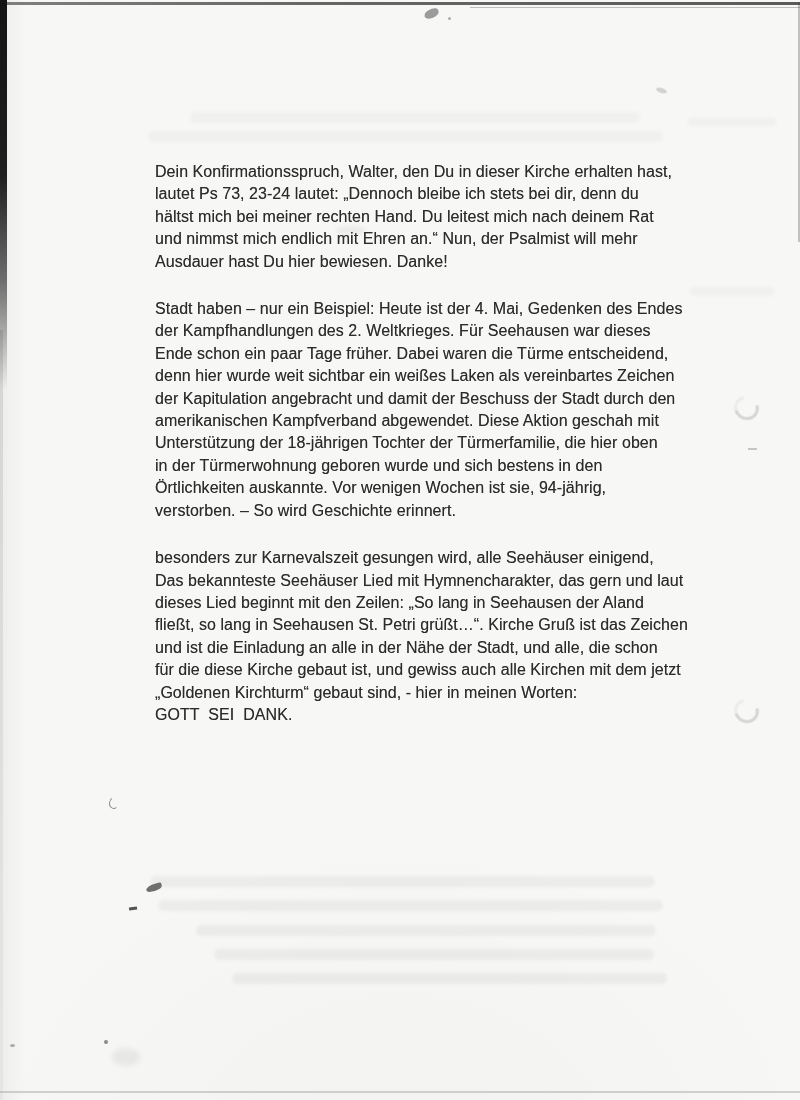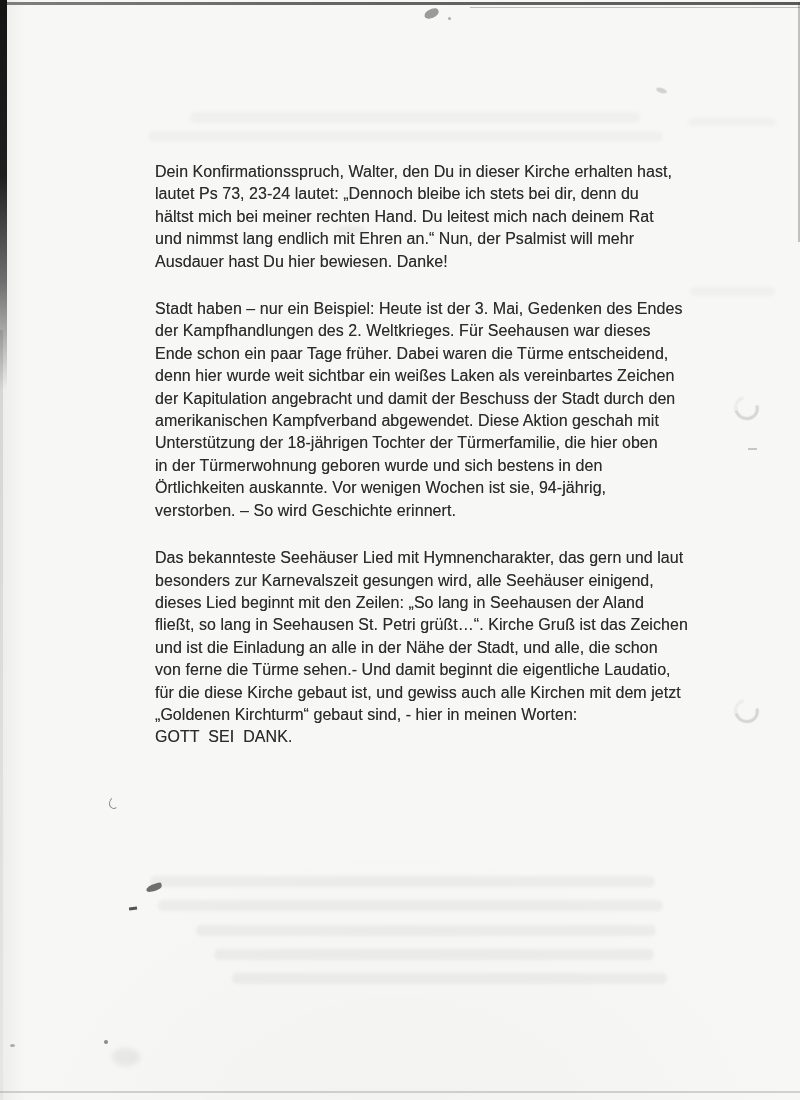--- a/index.html
+++ b/index.html
@@ -65,42 +65,41 @@
   <div class="edge-right"></div>
 
   <div class="bleed faint" style="left:190px;top:112px;width:450px;"></div>
   <div class="bleed faint" style="left:148px;top:131px;width:515px;"></div>
 
   <div class="text-block">
       <div class="para">
         <div class="line">Dein Konfirmationsspruch, Walter, den Du in dieser Kirche erhalten hast,</div>
         <div class="line">lautet Ps 73, 23-24 lautet: „Dennoch bleibe ich stets bei dir, denn du</div>
         <div class="line">hältst mich bei meiner rechten Hand. Du leitest mich nach deinem Rat</div>
-        <div class="line">und nimmst lang endlich mit Ehren an.“ Nun, der Psalmist will mehr</div>
+        <div class="line">und nimmst mich endlich mit Ehren an.“ Nun, der Psalmist will mehr</div>
         <div class="line">Ausdauer hast Du hier bewiesen. Danke!</div>
       </div>
       <div class="para">
-        <div class="line">Stadt haben – nur ein Beispiel: Heute ist der 3. Mai, Gedenken des Endes</div>
+        <div class="line">Stadt haben – nur ein Beispiel: Heute ist der 4. Mai, Gedenken des Endes</div>
         <div class="line">der Kampfhandlungen des 2. Weltkrieges. Für Seehausen war dieses</div>
         <div class="line">Ende schon ein paar Tage früher. Dabei waren die Türme entscheidend,</div>
         <div class="line">denn hier wurde weit sichtbar ein weißes Laken als vereinbartes Zeichen</div>
         <div class="line">der Kapitulation angebracht und damit der Beschuss der Stadt durch den</div>
         <div class="line">amerikanischen Kampfverband abgewendet. Diese Aktion geschah mit</div>
         <div class="line">Unterstützung der 18-jährigen Tochter der Türmerfamilie, die hier oben</div>
         <div class="line">in der Türmerwohnung geboren wurde und sich bestens in den</div>
         <div class="line">Örtlichkeiten auskannte. Vor wenigen Wochen ist sie, 94-jährig,</div>
         <div class="line">verstorben. – So wird Geschichte erinnert.</div>
       </div>
       <div class="para">
+        <div class="line">besonders zur Karnevalszeit gesungen wird, alle Seehäuser einigend,</div>
         <div class="line">Das bekannteste Seehäuser Lied mit Hymnencharakter, das gern und laut</div>
-        <div class="line">besonders zur Karnevalszeit gesungen wird, alle Seehäuser einigend,</div>
         <div class="line">dieses Lied beginnt mit den Zeilen: „So lang in Seehausen der Aland</div>
         <div class="line">fließt, so lang in Seehausen St. Petri grüßt…“. Kirche Gruß ist das Zeichen</div>
         <div class="line">und ist die Einladung an alle in der Nähe der Stadt, und alle, die schon</div>
-        <div class="line">von ferne die Türme sehen.- Und damit beginnt die eigentliche Laudatio,</div>
         <div class="line">für die diese Kirche gebaut ist, und gewiss auch alle Kirchen mit dem jetzt</div>
         <div class="line">„Goldenen Kirchturm“ gebaut sind, - hier in meinen Worten:</div>
         <div class="line">GOTT  SEI  DANK.</div>
       </div>
     </div>
 
   <div class="bleed" style="left:150px;top:876px;width:505px;"></div>
   <div class="bleed" style="left:158px;top:900px;width:505px;"></div>
   <div class="bleed" style="left:196px;top:925px;width:460px;"></div>
   <div class="bleed" style="left:214px;top:949px;width:440px;"></div>

